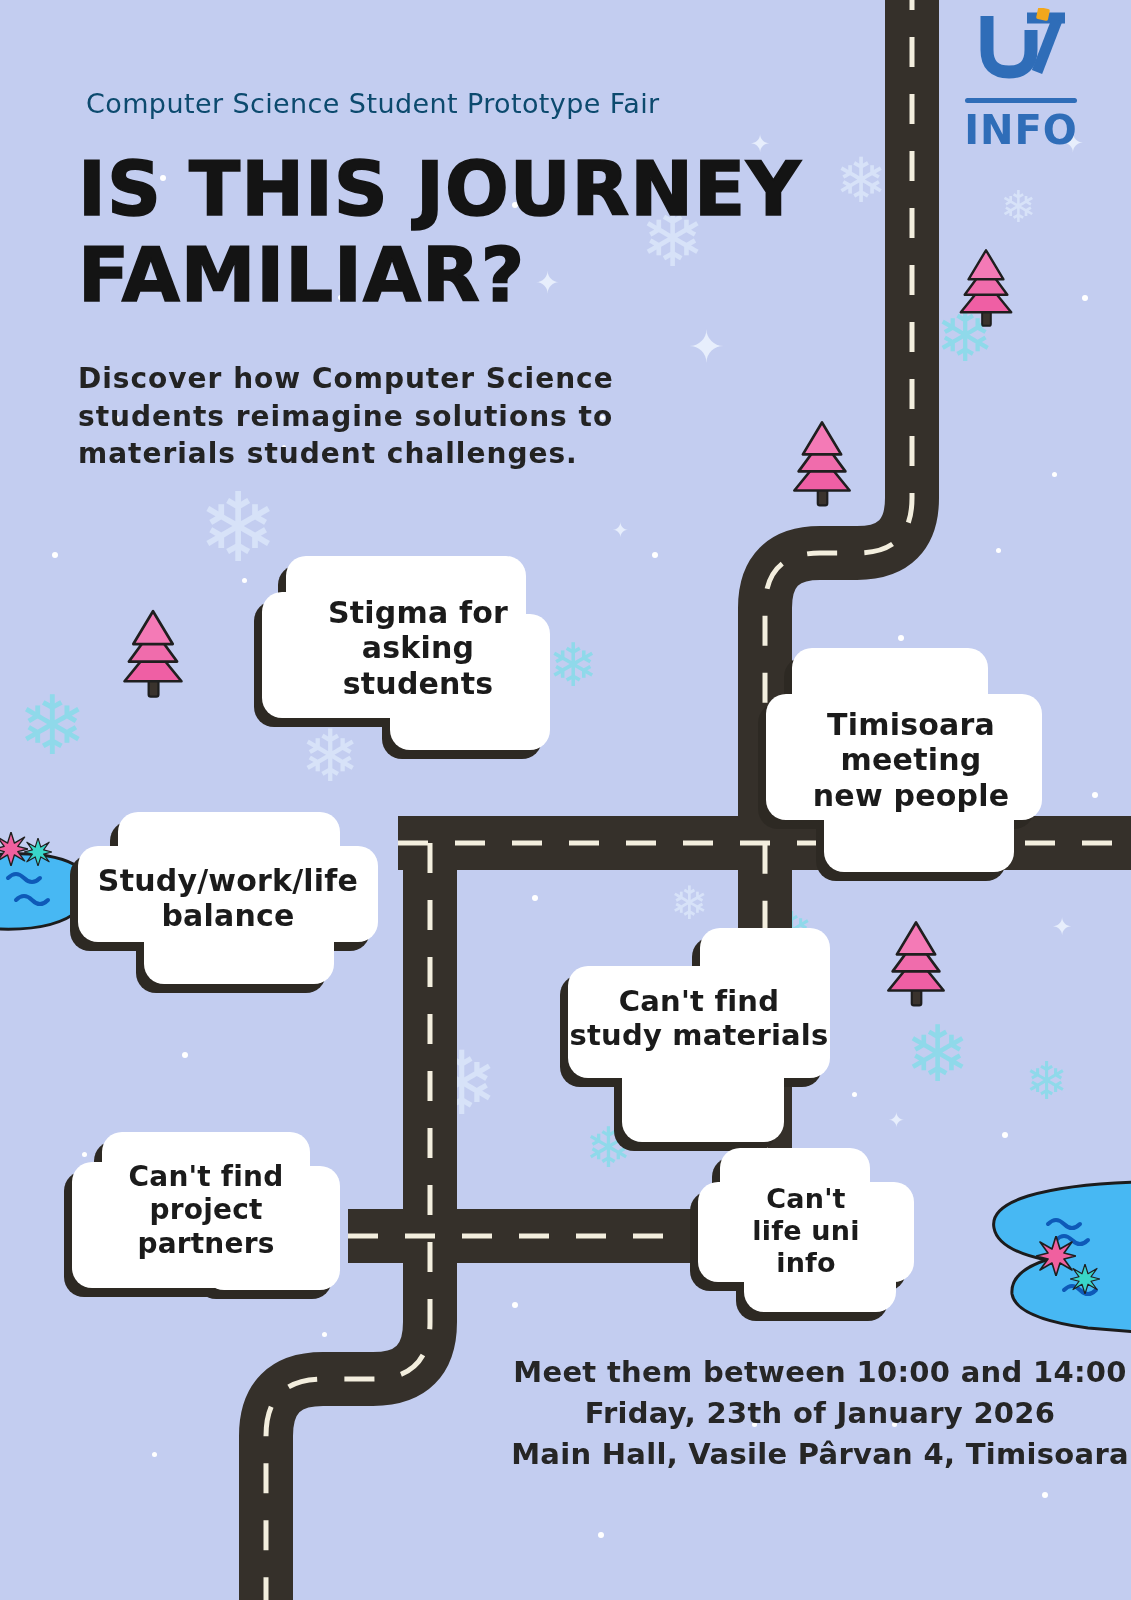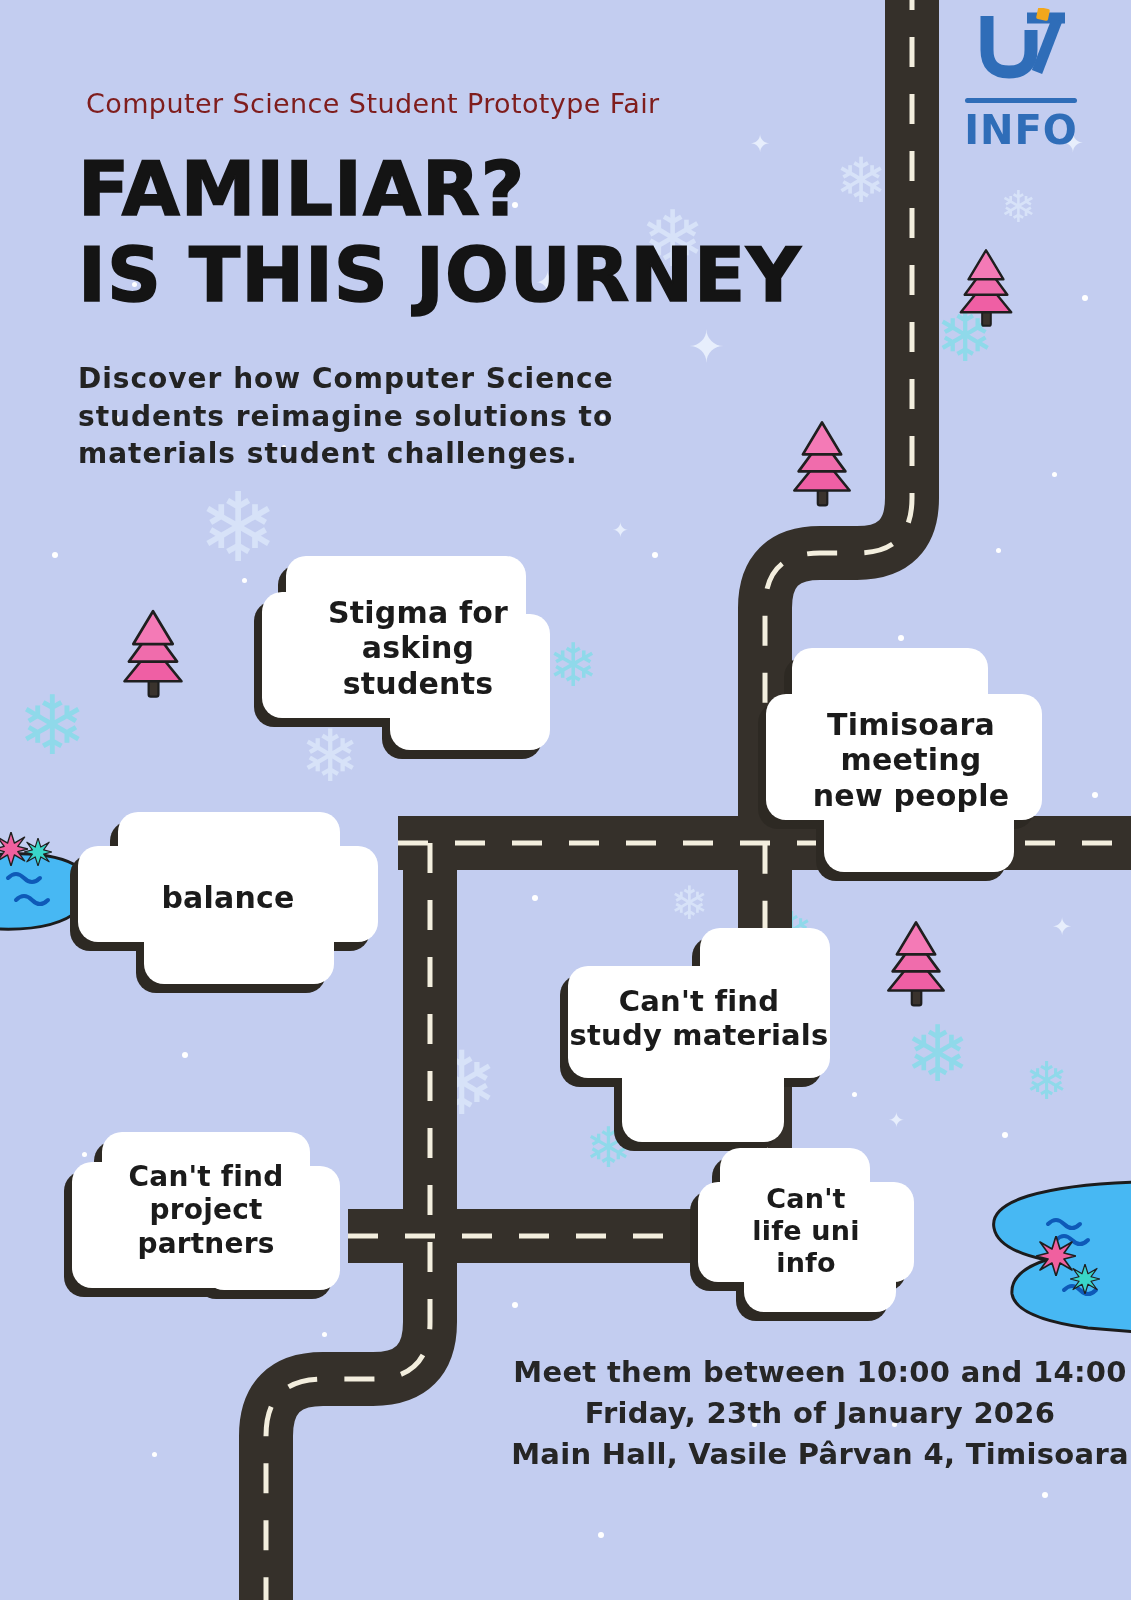--- a/index.html
+++ b/index.html
@@ -20,21 +20,21 @@
   
   .bubble{position:absolute;z-index:5;filter:drop-shadow(-8px 9px 0 var(--c-bubble_shadow,#2d2923));}
   .bubble .blk{position:absolute;background:var(--c-bubble,#ffffff);border-radius:20px;}
   .bubble .txt{
     position:absolute;inset:0;z-index:2;display:flex;flex-direction:column;
     align-items:center;justify-content:center;text-align:center;
     font-weight:800;color:var(--c-text_dark,#1b1b1b);letter-spacing:.2px;line-height:1.18;
   }
   .bubble .txt span{display:block;}
   
-  .eyebrow{position:absolute;left:86px;top:88px;z-index:6;font-size:27px;font-weight:500;color:#7f1d1d;letter-spacing:.4px;}
+  .eyebrow{position:absolute;left:86px;top:88px;z-index:6;font-size:27px;font-weight:500;color:#0c4a6e;letter-spacing:.4px;}
   .headline{position:absolute;left:78px;top:146px;z-index:6;font-size:75px;font-weight:800;
     color:#141414;line-height:1.15;letter-spacing:1px;-webkit-text-stroke:1.6px #141414;}
   .headline span{display:block;}
   .desc{position:absolute;left:78px;top:360px;z-index:6;font-size:28px;font-weight:600;
     color:#232323;line-height:1.34;letter-spacing:1px;}
   .desc span{display:block;}
   
   .logo{position:absolute;left:955px;top:8px;width:132px;z-index:6;text-align:center;}
   .logo-divider{width:112px;height:5px;border-radius:3px;margin:4px auto 4px auto;background:var(--c-logo_blue,#2f6db8);}
   .logo-word{font-size:40px;font-weight:800;letter-spacing:1px;color:var(--c-logo_blue,#2f6db8);}
@@ -193,20 +193,21 @@
       <span>meeting</span>
       <span>new people</span>
     </div>
   </div>
 
   <div class="bubble" style="left:78px;top:812px;width:300px;height:172px;">
     <div class="blk" style="left:40px;top:0;width:222px;height:108px;"></div>
     <div class="blk" style="left:0;top:34px;width:300px;height:96px;"></div>
     <div class="blk" style="left:66px;top:80px;width:190px;height:92px;"></div>
     <div class="txt" style="font-size:30px;">
+      <span>Study/work/life</span>
       <span>balance</span>
     </div>
   </div>
 
   <div class="bubble" style="left:568px;top:928px;width:262px;height:214px;">
     <div class="blk" style="left:132px;top:0;width:130px;height:102px;"></div>
     <div class="blk" style="left:0;top:38px;width:262px;height:112px;"></div>
     <div class="blk" style="left:54px;top:98px;width:162px;height:116px;"></div>
     <div class="txt" style="font-size:29px;top:26px;bottom:60px;">
       <span>Can't find</span>
@@ -231,22 +232,22 @@
     <div class="blk" style="left:46px;top:68px;width:152px;height:96px;"></div>
     <div class="txt" style="font-size:27px;">
       <span>Can't</span>
       <span>life uni</span>
       <span>info</span>
     </div>
   </div>
 
   <div class="eyebrow">Computer Science Student Prototype Fair</div>
   <h1 class="headline" style="margin:0;">
+    <span>IS THIS JOURNEY</span>
     <span>FAMILIAR?</span>
-    <span>IS THIS JOURNEY</span>
   </h1>
   <div class="desc">
     <span>Discover how Computer Science</span>
     <span>students reimagine solutions to</span>
     <span>materials student challenges.</span>
   </div>
 
   <div class="logo">
     <svg width="100" height="82" viewBox="0 0 100 82">
       <path d="M 16 8 V 42 Q 16 64 38 64 Q 60 64 60 42 V 22" stroke="var(--c-logo_blue,#2f6db8)" stroke-width="13" fill="none"></path>

